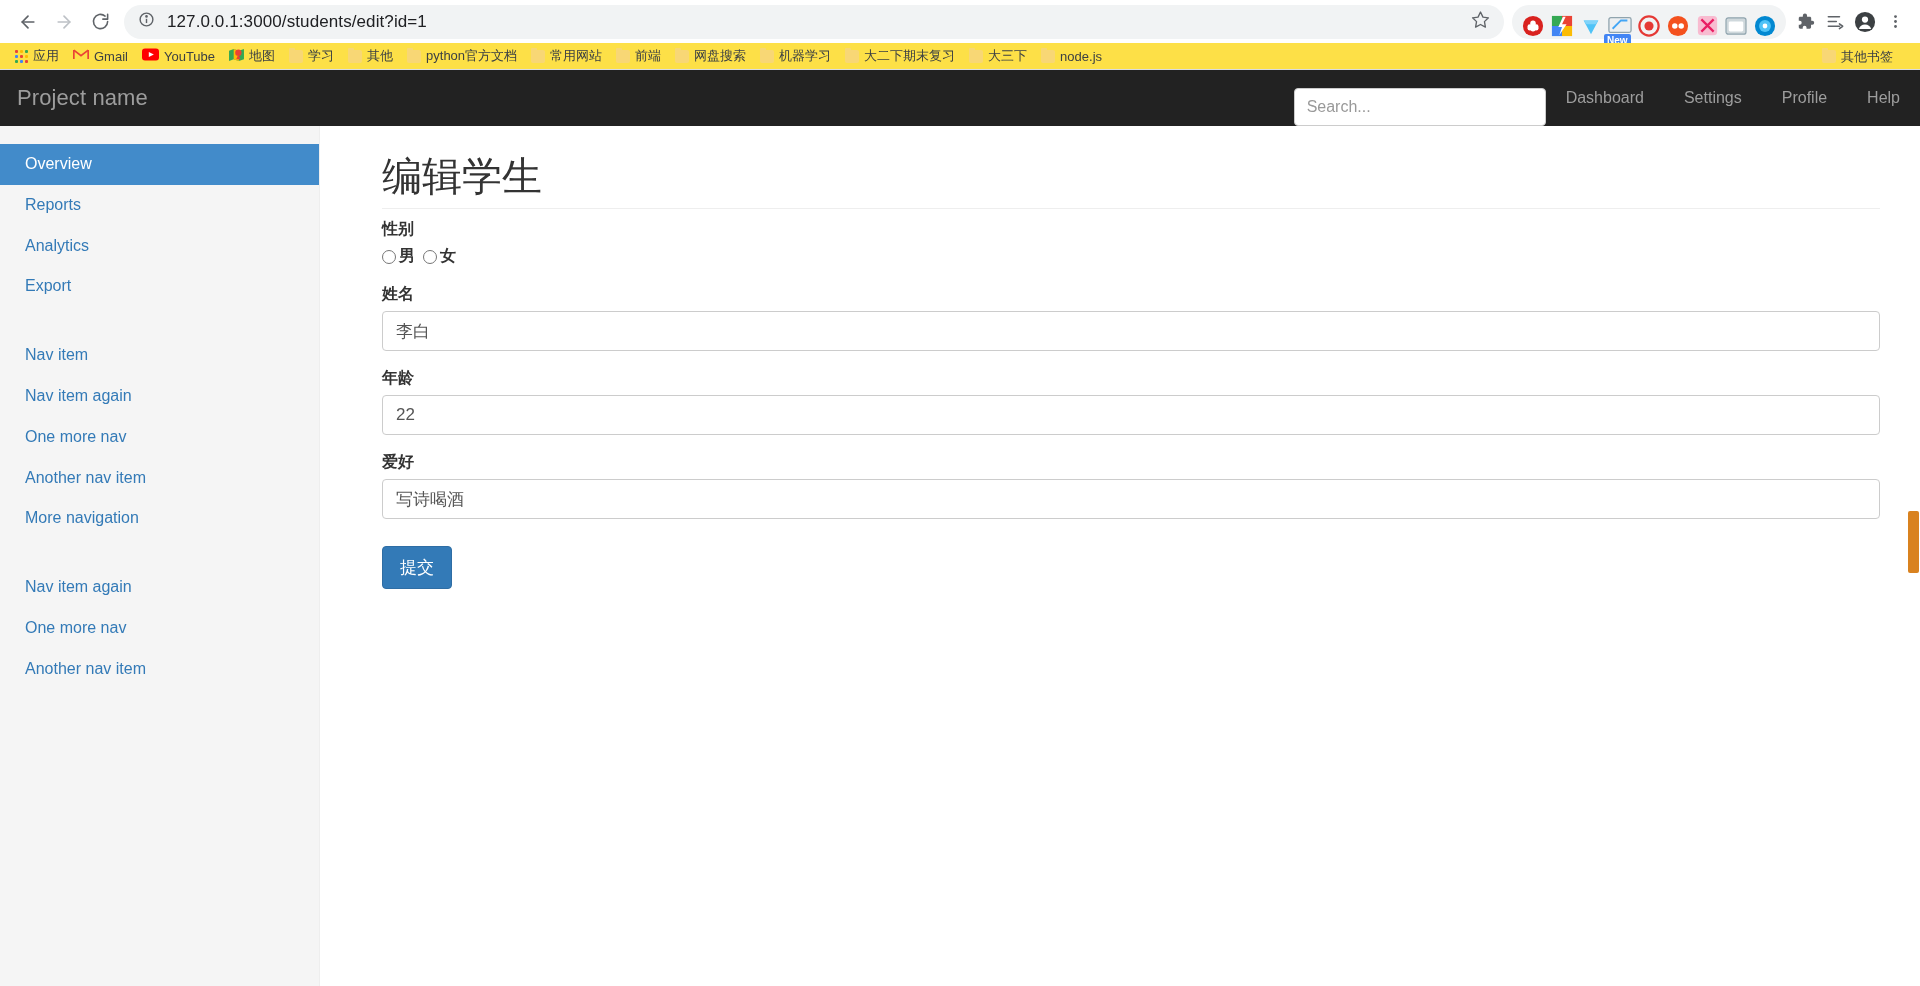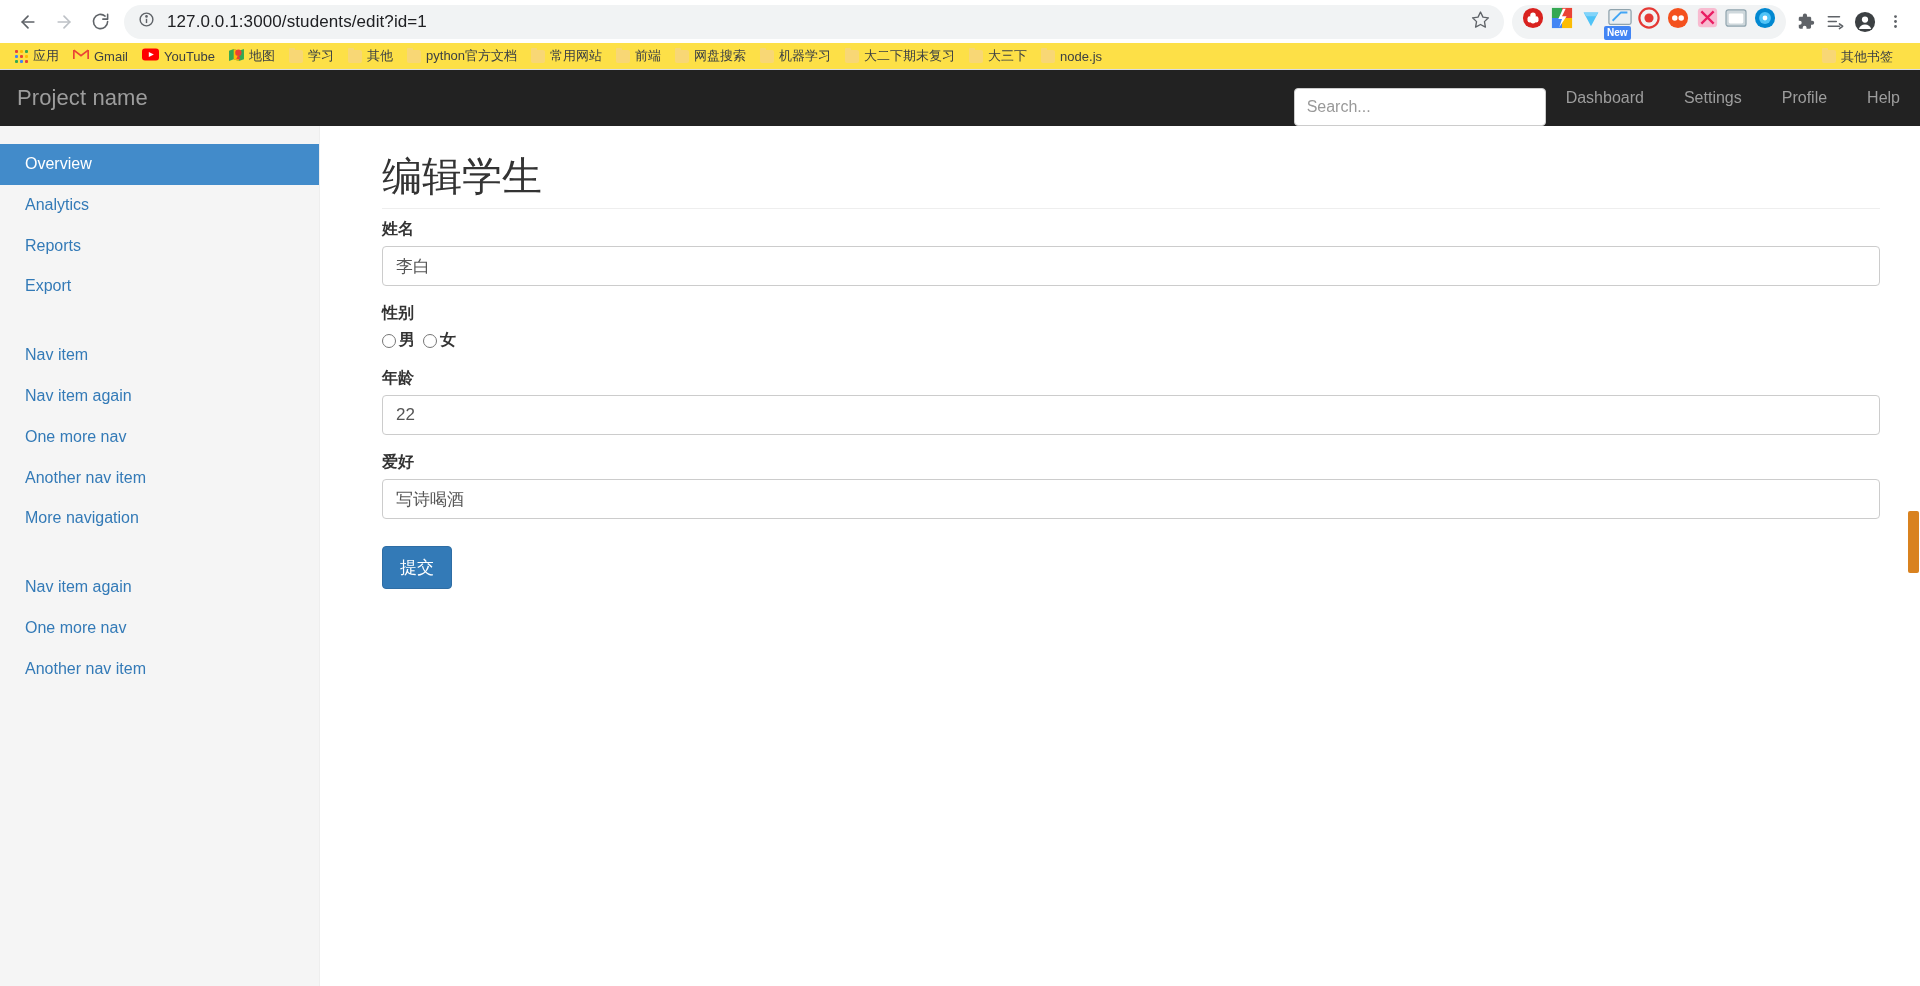--- a/index.html
+++ b/index.html
@@ -31,21 +31,21 @@
   }
   .omnibox .info-ic { flex:0 0 auto; margin-right:12px; color:#5f6368; }
   .omnibox .url {
     flex:1 1 auto; font-size:17px; color:#202124;
     white-space:nowrap; overflow:hidden; text-overflow:ellipsis;
     letter-spacing:0.1px;
   }
   .omnibox .star { flex:0 0 auto; color:#5f6368; margin-left:8px; }
 
   .ext-tray {
-    display:flex; align-items:flex-start; gap:3px;
+    display:flex; align-items:flex-end; gap:3px;
     background:#f1f3f4; border-radius:17px; height:34px;
     padding:0 8px; margin-right:4px; position:relative;
   }
   .ext {
     width:26px; height:26px; border-radius:4px;
     display:flex; align-items:center; justify-content:center;
     position:relative; flex:0 0 auto;
   }
   .ext svg, .ext .glyph { display:block; }
   .newbadge {
@@ -420,22 +420,22 @@
     <a class="nav-link">Settings</a>
     <a class="nav-link">Profile</a>
     <a class="nav-link last">Help</a>
   </div>
 </div>
 
 <div class="app-body">
 
   <div class="sidebar">
     <a class="side-item active">Overview</a>
+    <a class="side-item">Reports</a>
     <a class="side-item">Analytics</a>
-    <a class="side-item">Reports</a>
     <a class="side-item">Export</a>
 
     <div class="side-gap"></div>
 
     <a class="side-item">Nav item</a>
     <a class="side-item">Nav item again</a>
     <a class="side-item">One more nav</a>
     <a class="side-item">Another nav item</a>
     <a class="side-item">More navigation</a>
 
@@ -443,37 +443,37 @@
 
     <a class="side-item">Nav item again</a>
     <a class="side-item">One more nav</a>
     <a class="side-item">Another nav item</a>
   </div>
 
   <div class="main">
     <h1 class="page-title">编辑学生</h1>
 
     <form>
-
-      <div class="form-group">
-        <label class="form-label">姓名</label>
-        <input class="form-control" type="text" value="李白" style="">
-      </div>
 
       <div class="form-group">
         <label class="form-label">性别</label>
         <div class="radio-row">
           <input type="radio" name="gender" style="">
           <span class="rlabel">男</span>
           <input type="radio" name="gender" style="">
           <span class="rlabel">女</span>
         </div>
       </div>
 
       <div class="form-group">
+        <label class="form-label">姓名</label>
+        <input class="form-control" type="text" value="李白" style="">
+      </div>
+
+      <div class="form-group">
         <label class="form-label">年龄</label>
         <input class="form-control" type="text" value="22" style="">
       </div>
 
       <div class="form-group">
         <label class="form-label">爱好</label>
         <input class="form-control" type="text" value="写诗喝酒" style="">
       </div>
 
       <button type="button" class="btn-primary">提交</button>

